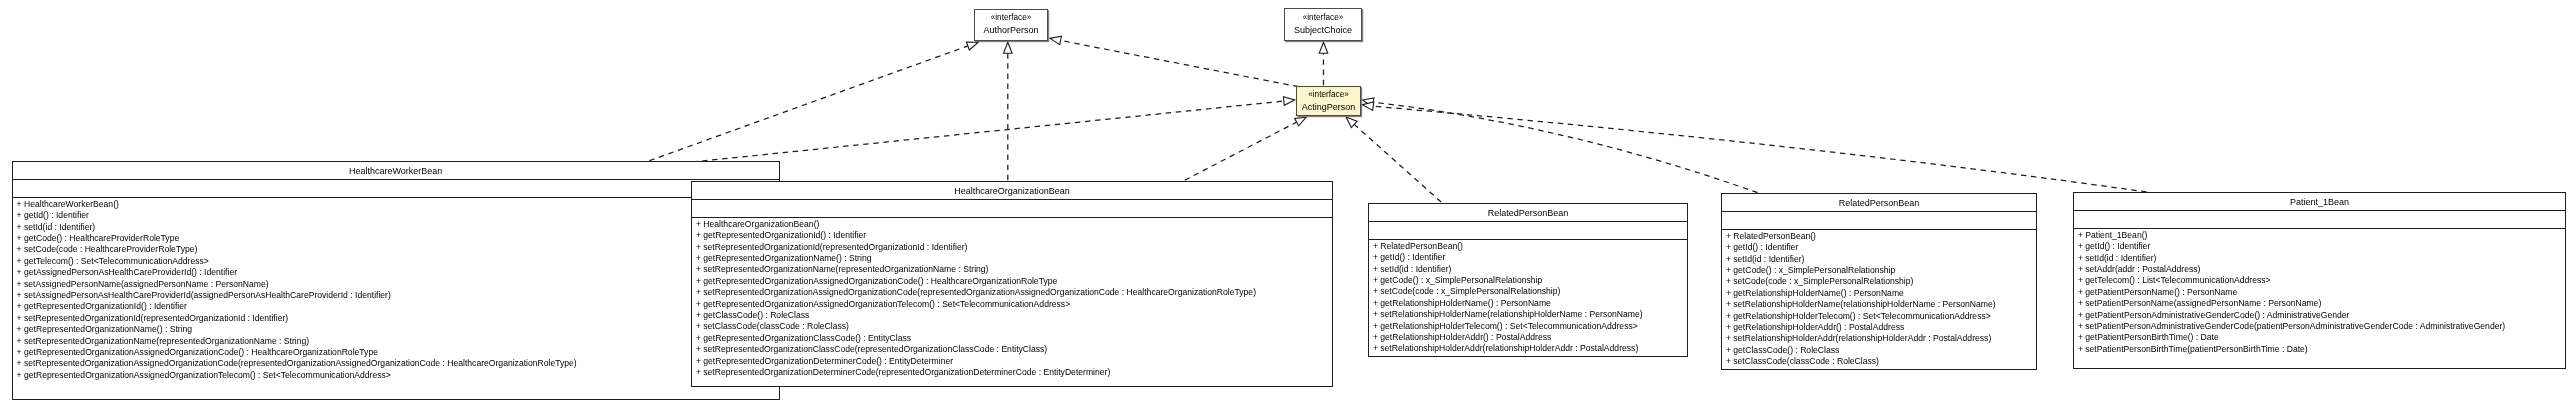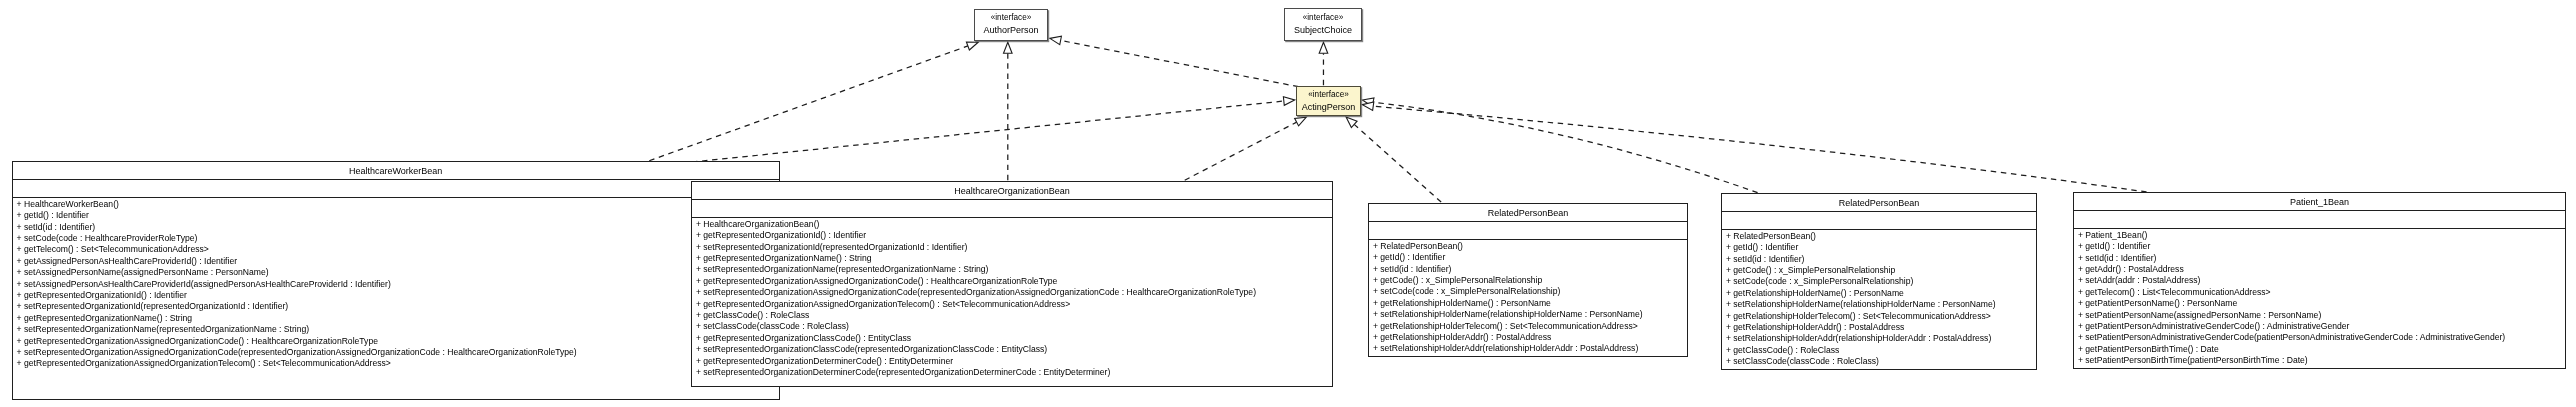--- a/index.html
+++ b/index.html
@@ -106,20 +106,21 @@
     <div class="iname">ActingPerson</div>
   </div>
 
   <div class="cls" style="left:11.7px;top:161px;width:768px;height:239px;">
     <div class="title">HealthcareWorkerBean</div>
     <div class="attrs"></div>
     <div class="methods">
         <div class="m">+ HealthcareWorkerBean()</div>
         <div class="m">+ getId() : Identifier</div>
         <div class="m">+ setId(id : Identifier)</div>
+        <div class="m">+ getCode() : HealthcareProviderRoleType</div>
         <div class="m">+ setCode(code : HealthcareProviderRoleType)</div>
         <div class="m">+ getTelecom() : Set&lt;TelecommunicationAddress&gt;</div>
         <div class="m">+ getAssignedPersonAsHealthCareProviderId() : Identifier</div>
         <div class="m">+ setAssignedPersonName(assignedPersonName : PersonName)</div>
         <div class="m">+ setAssignedPersonAsHealthCareProviderId(assignedPersonAsHealthCareProviderId : Identifier)</div>
         <div class="m">+ getRepresentedOrganizationId() : Identifier</div>
         <div class="m">+ setRepresentedOrganizationId(representedOrganizationId : Identifier)</div>
         <div class="m">+ getRepresentedOrganizationName() : String</div>
         <div class="m">+ setRepresentedOrganizationName(representedOrganizationName : String)</div>
         <div class="m">+ getRepresentedOrganizationAssignedOrganizationCode() : HealthcareOrganizationRoleType</div>
@@ -185,21 +186,20 @@
       </div>
   </div>
 
   <div class="cls" style="left:2073px;top:192px;width:493px;height:177px;">
     <div class="title">Patient_1Bean</div>
     <div class="attrs"></div>
     <div class="methods">
         <div class="m">+ Patient_1Bean()</div>
         <div class="m">+ getId() : Identifier</div>
         <div class="m">+ setId(id : Identifier)</div>
-        <div class="m">+ getAddr() : PostalAddress</div>
         <div class="m">+ setAddr(addr : PostalAddress)</div>
         <div class="m">+ getTelecom() : List&lt;TelecommunicationAddress&gt;</div>
         <div class="m">+ getPatientPersonName() : PersonName</div>
         <div class="m">+ setPatientPersonName(assignedPersonName : PersonName)</div>
         <div class="m">+ getPatientPersonAdministrativeGenderCode() : AdministrativeGender</div>
         <div class="m">+ setPatientPersonAdministrativeGenderCode(patientPersonAdministrativeGenderCode : AdministrativeGender)</div>
         <div class="m">+ getPatientPersonBirthTime() : Date</div>
         <div class="m">+ setPatientPersonBirthTime(patientPersonBirthTime : Date)</div>
       </div>
   </div>

